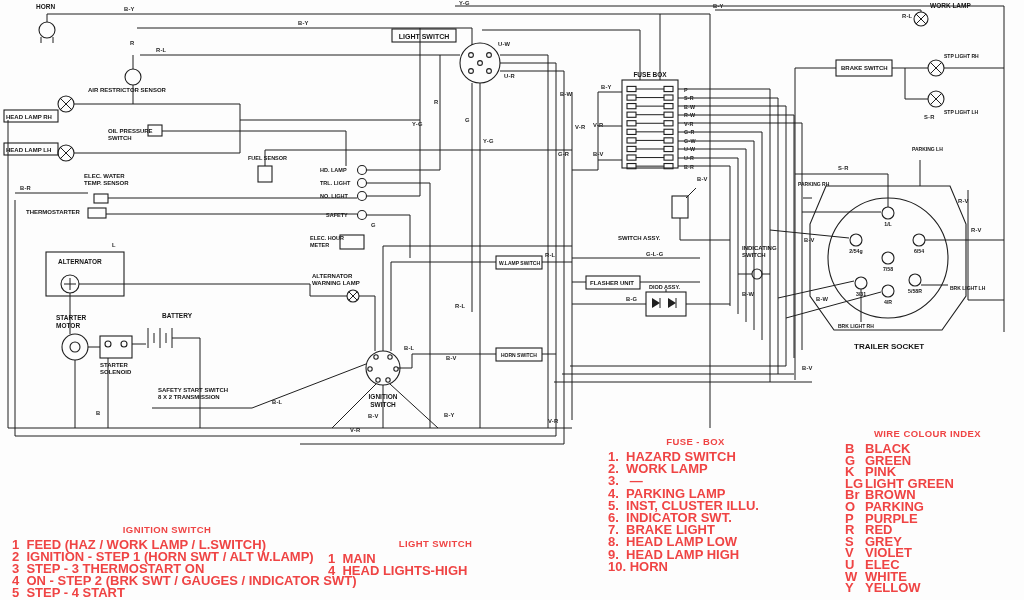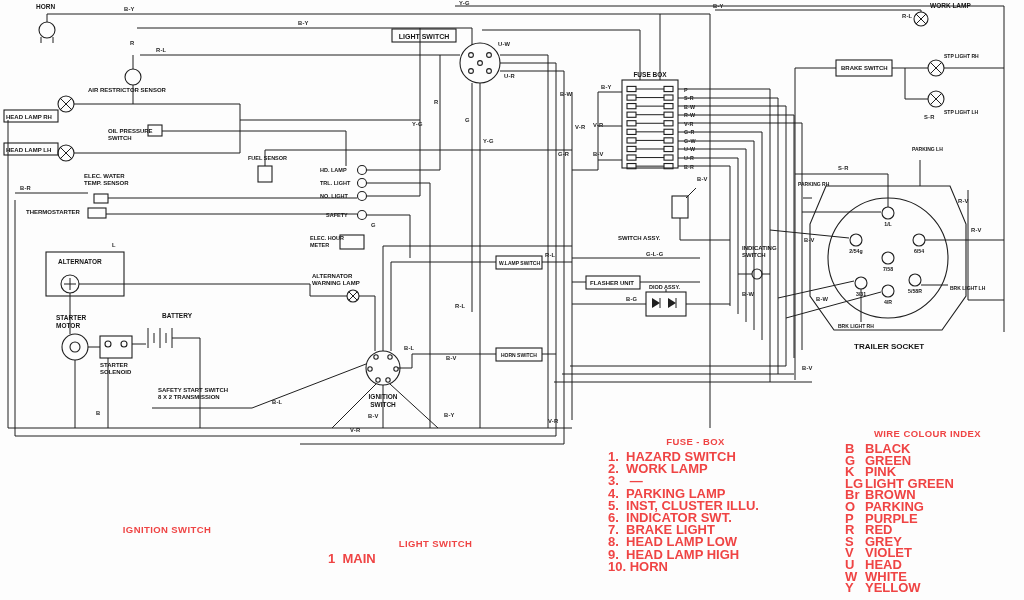--- a/index.html
+++ b/index.html
@@ -229,26 +229,34 @@
         <text x="919" y="253" class="pin" font-size="5.2" text-anchor="middle">6/54</text>
         <text x="888" y="271" class="pin" font-size="5.2" text-anchor="middle">7/58</text>
         <text x="861" y="296" class="pin" font-size="5.2" text-anchor="middle">3/31</text>
         <text x="888" y="304" class="pin" font-size="5.2" text-anchor="middle">4/R</text>
         <text x="915" y="293" class="pin" font-size="5.2" text-anchor="middle">5/58R</text>
       </g>
   </svg>
 
   <div class="legend" id="legend-ignition" style="left:12px;top:524px;width:310px">
     <div class="legend-title">IGNITION SWITCH</div>
+    <div class="legend-items">
+        <div class="legend-row">1  FEED (HAZ / WORK LAMP / L.SWITCH)</div>
+        <div class="legend-row">2  IGNITION - STEP 1 (HORN SWT / ALT W.LAMP)</div>
+        <div class="legend-row">3  STEP - 3 THERMOSTART ON</div>
+        <div class="legend-row">4  ON - STEP 2 (BRK SWT / GAUGES / INDICATOR SWT)</div>
+        <div class="legend-row">5  STEP - 4 START</div>
+      </div>
   </div>
 
   <div class="legend" id="legend-light" style="left:328px;top:538px;width:215px">
     <div class="legend-title">LIGHT SWITCH</div>
     <div class="legend-items">
         <div class="legend-row">1  MAIN</div>
+        <div class="legend-row">4  HEAD LIGHTS-HIGH</div>
       </div>
   </div>
 
   <div class="legend" id="legend-fuse" style="left:608px;top:436px;width:175px">
     <div class="legend-title">FUSE - BOX</div>
     <div class="legend-items">
         <div class="legend-row">1.  HAZARD SWITCH</div>
         <div class="legend-row">2.  WORK LAMP</div>
         <div class="legend-row">3.   —</div>
         <div class="legend-row">4.  PARKING LAMP</div>
@@ -267,18 +275,18 @@
         <div class="legend-row"><span class="code">B</span><span>BLACK</span></div>
         <div class="legend-row"><span class="code">G</span><span>GREEN</span></div>
         <div class="legend-row"><span class="code">K</span><span>PINK</span></div>
         <div class="legend-row"><span class="code">LG</span><span>LIGHT GREEN</span></div>
         <div class="legend-row"><span class="code">Br</span><span>BROWN</span></div>
         <div class="legend-row"><span class="code">O</span><span>PARKING</span></div>
         <div class="legend-row"><span class="code">P</span><span>PURPLE</span></div>
         <div class="legend-row"><span class="code">R</span><span>RED</span></div>
         <div class="legend-row"><span class="code">S</span><span>GREY</span></div>
         <div class="legend-row"><span class="code">V</span><span>VIOLET</span></div>
-        <div class="legend-row"><span class="code">U</span><span>HEAD</span></div>
+        <div class="legend-row"><span class="code">U</span><span>ELEC</span></div>
         <div class="legend-row"><span class="code">W</span><span>WHITE</span></div>
         <div class="legend-row"><span class="code">Y</span><span>YELLOW</span></div>
       </div>
   </div>
 </div>
 
 </body></html>

